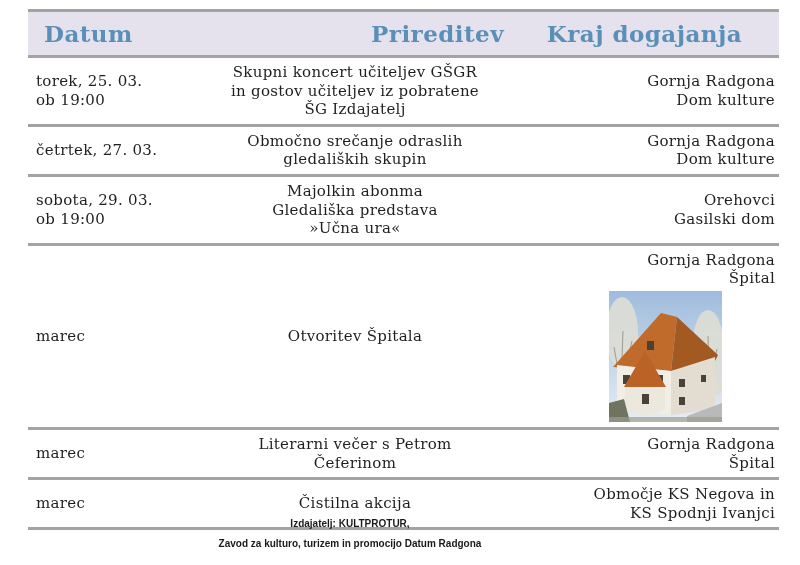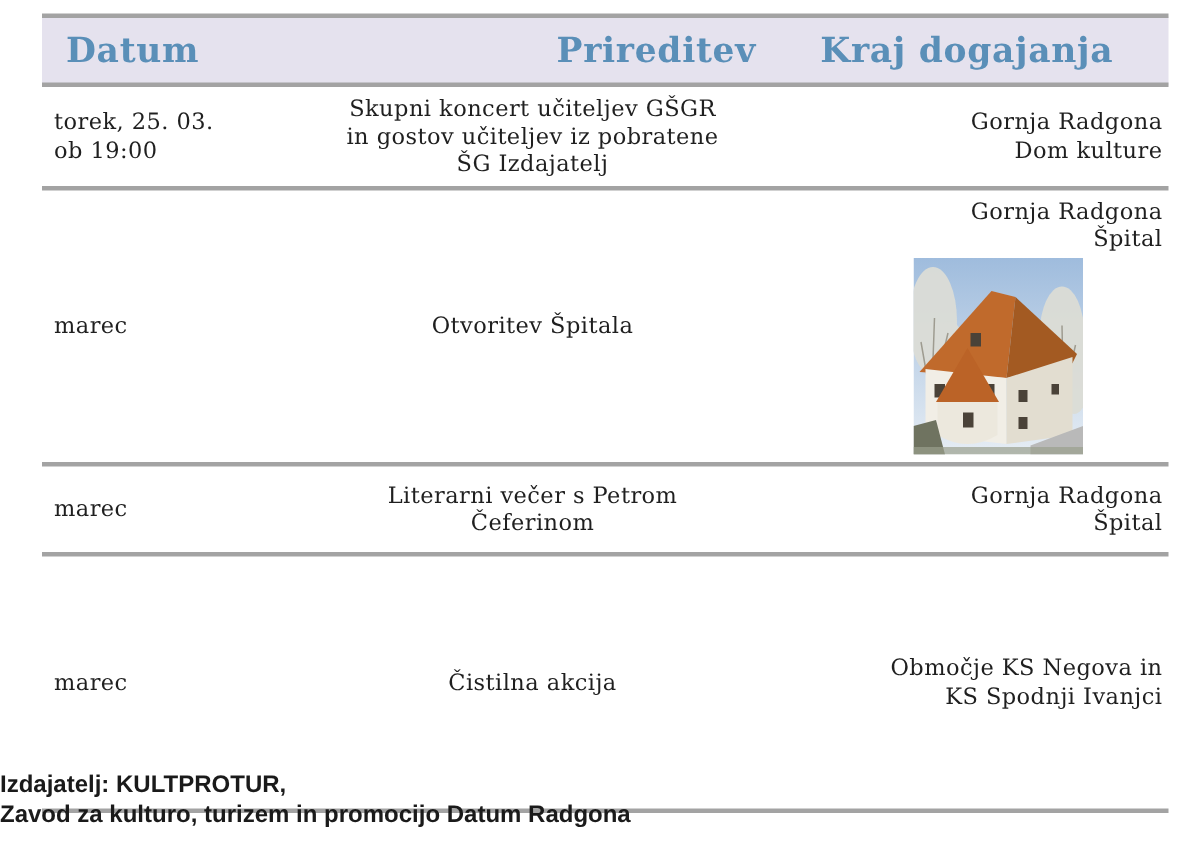--- a/index.html
+++ b/index.html
@@ -53,23 +53,24 @@
   tbody tr:nth-child(6){height:45px;}
   figure.photo{
     width:113px;
     margin:3px auto 0;
     transform:translateX(21px);
     line-height:0;
   }
   figure.photo svg{display:block;}
   .footer{
     position:absolute;left:0;top:514px;width:700px;
+    text-align:center;
     font-family:"Liberation Sans",sans-serif;
     font-weight:bold;
-    font-size:16px;
+    font-size:10px;
     line-height:20px;
     color:#1a1a1a;
   }
 </style>
 </head>
 <body>
 
 <div class="page">
 
   <table class="events">
@@ -93,21 +94,55 @@
           </td>
       <td class="c-kraj">
         <div class="kraj-text">
               <div>Gornja Radgona</div>
               <div>Dom kulture</div>
             </div>
 
       </td>
     </tr>
 
-
+    <tr>
+      <td class="c-datum">
+            <div>četrtek, 27. 03.</div>
+          </td>
+      <td class="c-event">
+            <div>Območno srečanje odraslih</div>
+            <div>gledaliških skupin</div>
+          </td>
+      <td class="c-kraj">
+        <div class="kraj-text">
+              <div>Gornja Radgona</div>
+              <div>Dom kulture</div>
+            </div>
+
+      </td>
+    </tr>
+
+    <tr>
+      <td class="c-datum">
+            <div>sobota, 29. 03.</div>
+            <div>ob 19:00</div>
+          </td>
+      <td class="c-event">
+            <div>Majolkin abonma</div>
+            <div>Gledališka predstava</div>
+            <div>»Učna ura«</div>
+          </td>
+      <td class="c-kraj">
+        <div class="kraj-text">
+              <div>Orehovci</div>
+              <div>Gasilski dom</div>
+            </div>
+
+      </td>
+    </tr>
 
     <tr>
       <td class="c-datum">
             <div>marec</div>
           </td>
       <td class="c-event">
             <div>Otvoritev Špitala</div>
           </td>
       <td class="c-kraj">
         <div class="kraj-text">

